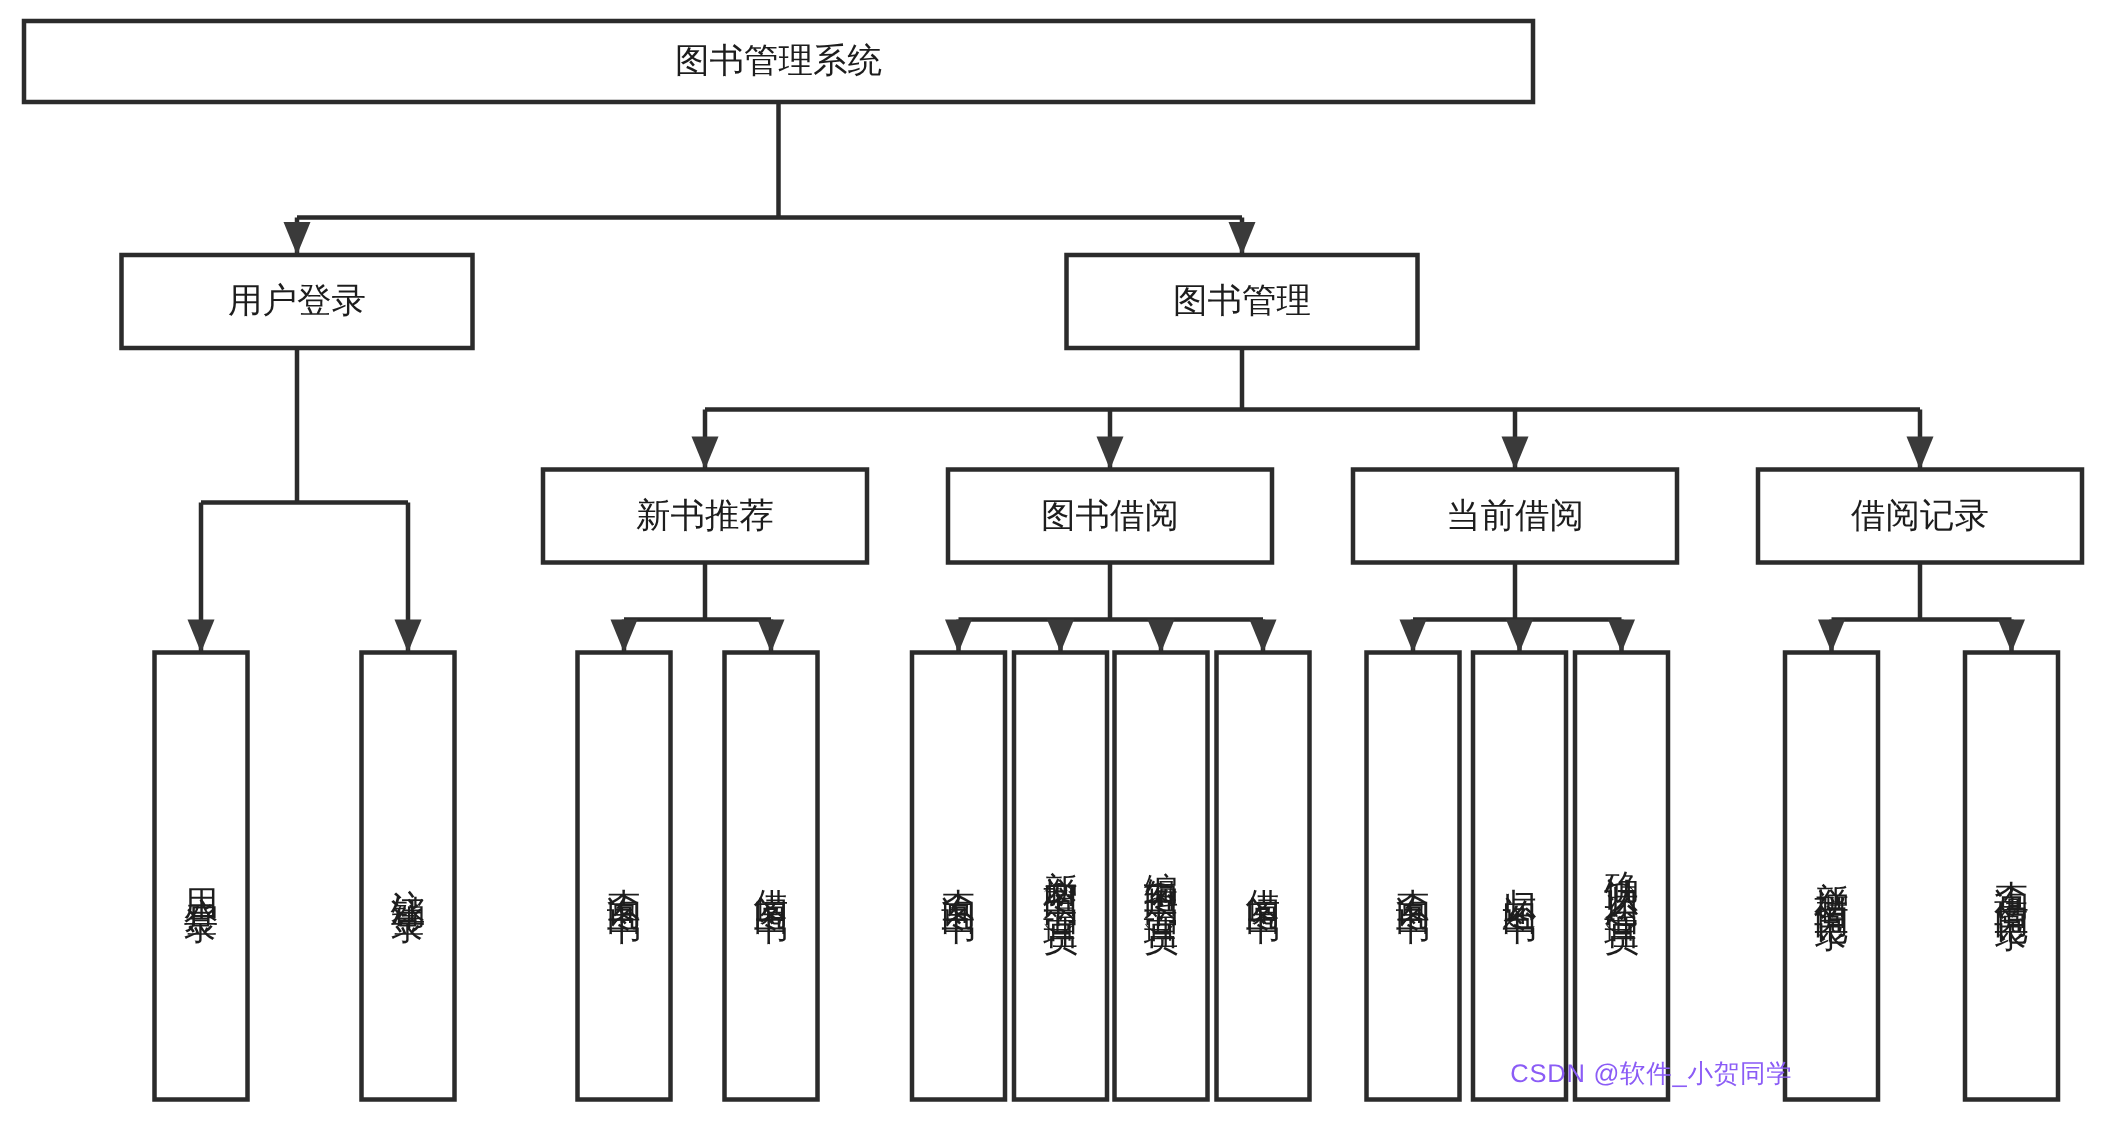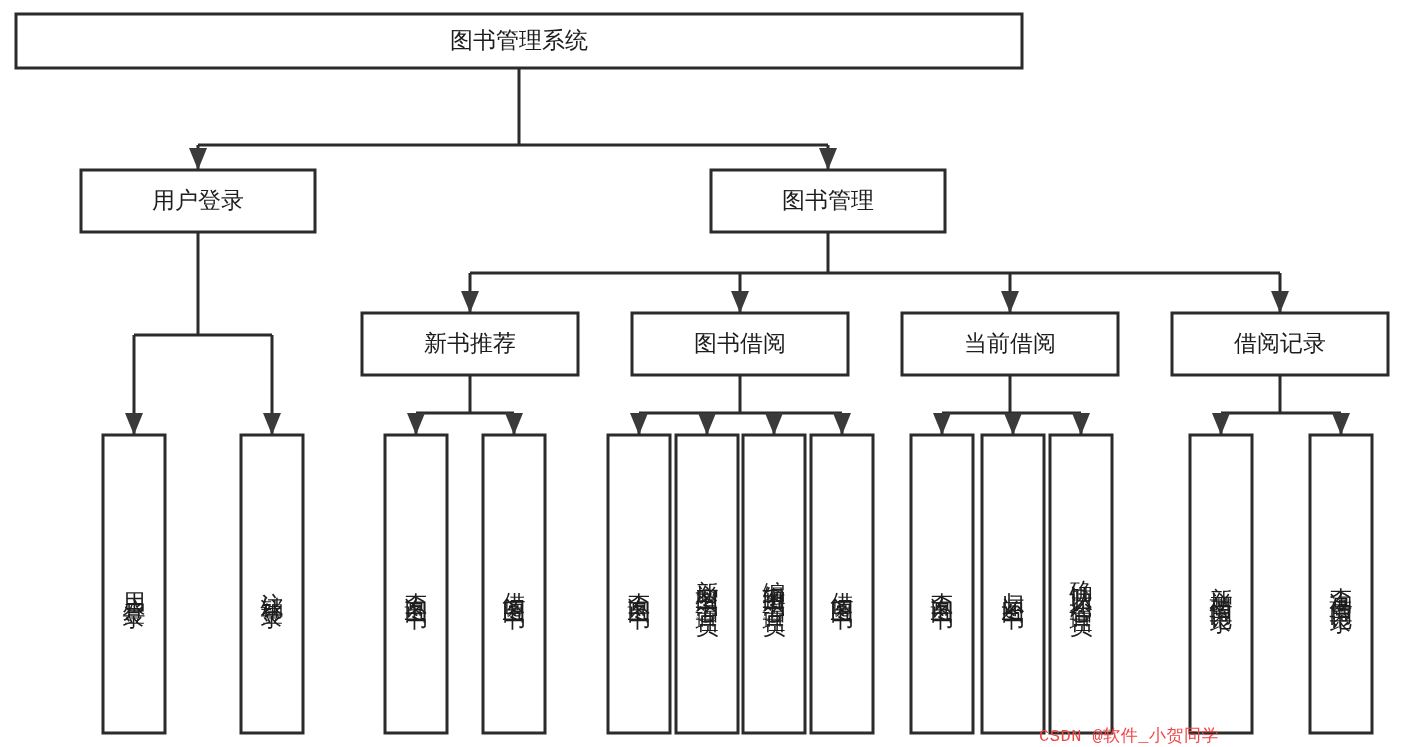--- a/index.html
+++ b/index.html
@@ -11,21 +11,20 @@
     width: 1405px;
     height: 747px;
     font-family: "Liberation Sans", "DejaVu Sans", sans-serif;
     overflow: hidden;
     position: relative;
   }
   #diagram-root {
     position: relative;
     width: 1203px;
     height: 747px;
-    padding-left: 24px;
   }
   svg#flowchart {
     position: absolute;
     top: 0;
     left: 0;
     width: 1405px;
     height: 747px;
   }
   .node-rect {
     fill: #ffffff;
@@ -62,24 +61,24 @@
     font-family: "Liberation Sans", "DejaVu Sans", sans-serif;
     font-size: 23px;
     line-height: 1;
     letter-spacing: 5px;
     color: #1d1d1d;
     white-space: nowrap;
   }
   .watermark {
     position: absolute;
     right: 8px;
-    bottom: 0;
-    font-family: Liberation Mono, monospace;
+    bottom: 20px;
+    font-family: Liberation Sans, sans-serif;
     font-size: 17px;
-    color: #ef4444;
+    color: #8b5cf6;
     white-space: nowrap;
     letter-spacing: 0.5px;
   }
 </style>
 </head>
 <body>
 
 <div id="diagram-root">
 
   <svg id="flowchart" viewBox="0 0 1405 747">

